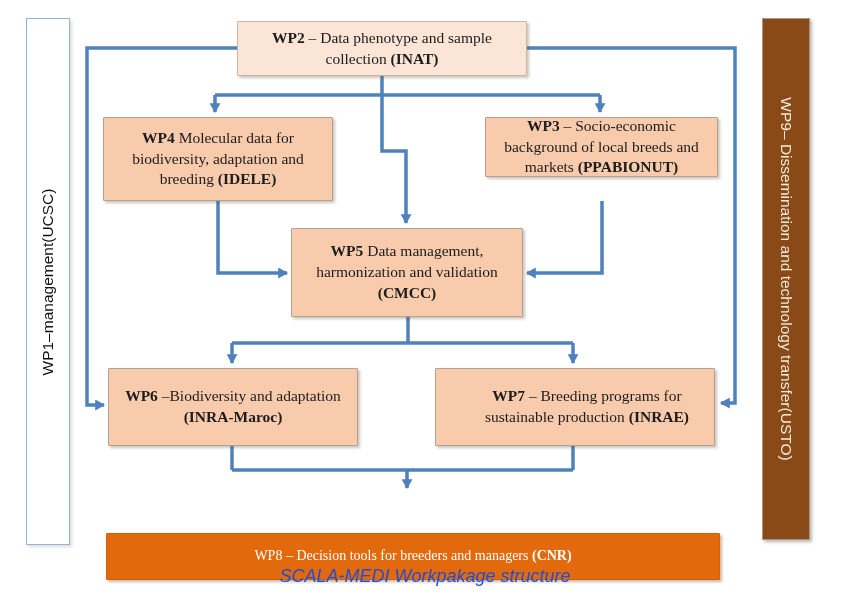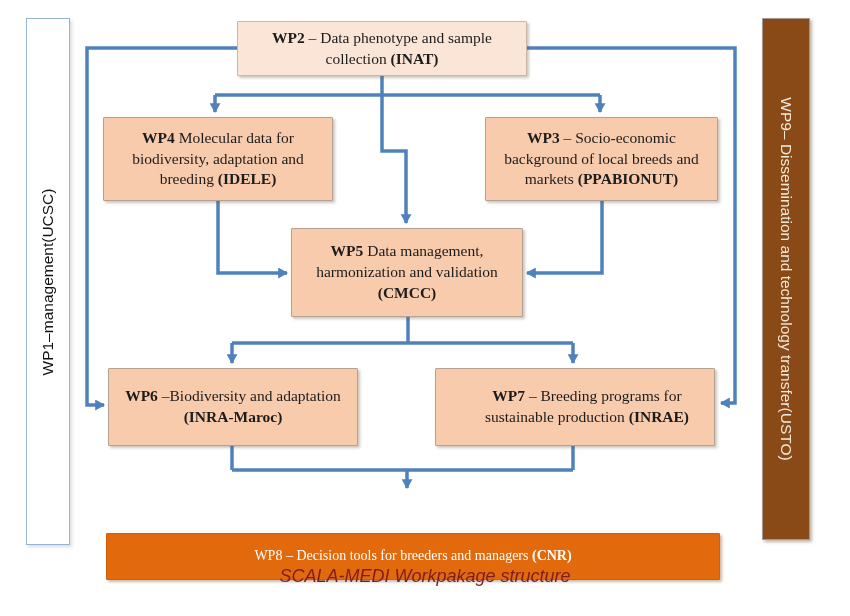--- a/index.html
+++ b/index.html
@@ -15,21 +15,21 @@
     box-shadow:2px 2px 3px rgba(110,90,70,.35);
     display:flex; align-items:center; justify-content:center;
     text-align:center; font-size:15.5px; line-height:1.35;
     padding:4px 12px; border-radius:1px;font-family:Liberation Serif, serif;
   }
   .box .wp-id, .box .wp-org { font-weight:bold; }
   .box .seg { white-space:pre-wrap; }
 
   #wp2-box { left:237px; top:21px;  width:290px; height:55px; background:#fbe5d6; border-color:#c8b6a6; }
   #wp4-box { left:103px; top:117px; width:230px; height:84px; }
-  #wp3-box { left:485px; top:117px; width:233px; height:84px; }
+  #wp3-box { left:485px; top:117px; width:233px; height:60px; }
   #wp5-box { left:291px; top:228px; width:232px; height:89px; }
   #wp6-box { left:108px; top:368px; width:250px; height:78px;align-items:center; }
   #wp7-box { left:435px; top:368px; width:280px; height:78px;padding-left:36px; }
 
   #wp8-bar {
     left:106px; top:493px; width:614px; height:47px;
     background:#e3690d; border:1px solid #d05f09; color:#ffffff; font-size:14px;
     box-shadow:2px 2px 3px rgba(120,80,40,.4);
     margin-top:40px;
   }
@@ -49,21 +49,21 @@
   #wp1-bar .vtext { width:515px; height:40px; transform:translate(-50%,-50%) rotate(-90deg); color:#111111; }
   #wp9-bar {
     left:762px; top:18px; width:48px; height:522px;
     background:#8a4a18; border:1px solid #a29a92;
     box-shadow:2px 2px 3px rgba(110,90,70,.45);
   }
   #wp9-bar .vtext { width:510px; height:42px; transform:translate(-50%,-50%) rotate(90deg); color:#f2ead8; }
 
   #caption {
     position:absolute; left:0; top:566px; width:850px;
-    text-align:center; font-style:italic; font-size:18px; color:#7f1d1d;
+    text-align:center; font-style:italic; font-size:18px; color:#1d4ed8;
   }
 </style>
 </head>
 <body>
 
 <div id="stage">
 
   <svg id="connectors" viewBox="0 0 850 616" xmlns="http://www.w3.org/2000/svg">
     <defs>
       <marker id="arw" viewBox="0 0 10 10" refX="8" refY="5" markerWidth="11" markerHeight="11" markerUnits="userSpaceOnUse" orient="auto">

